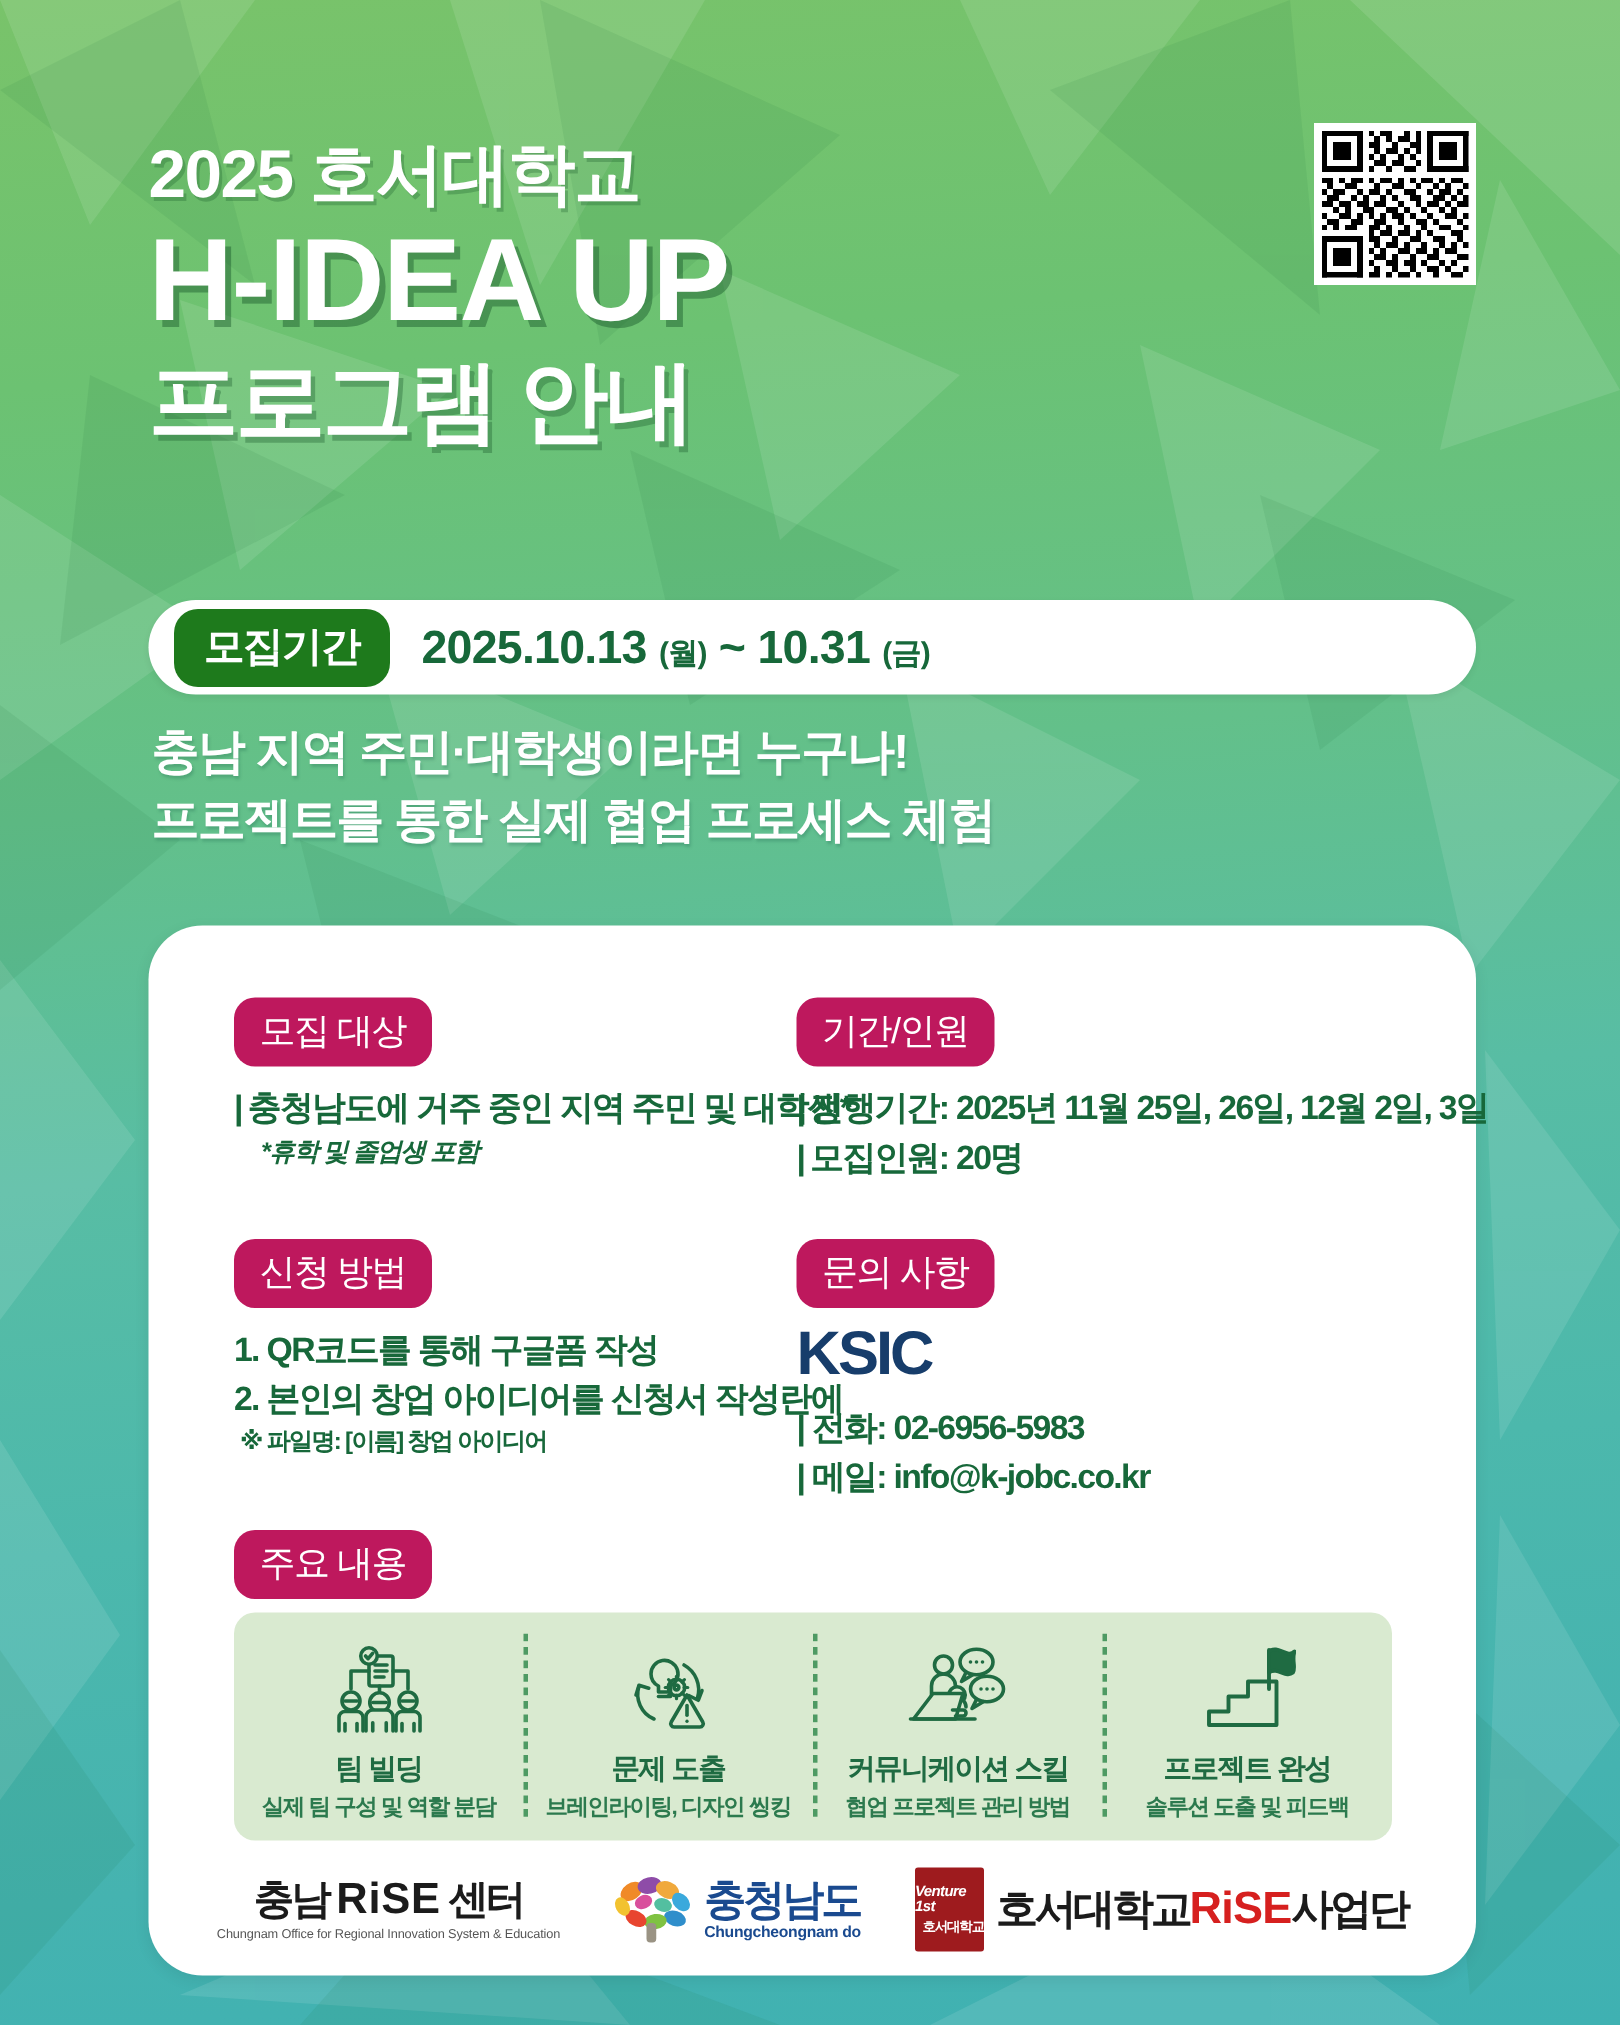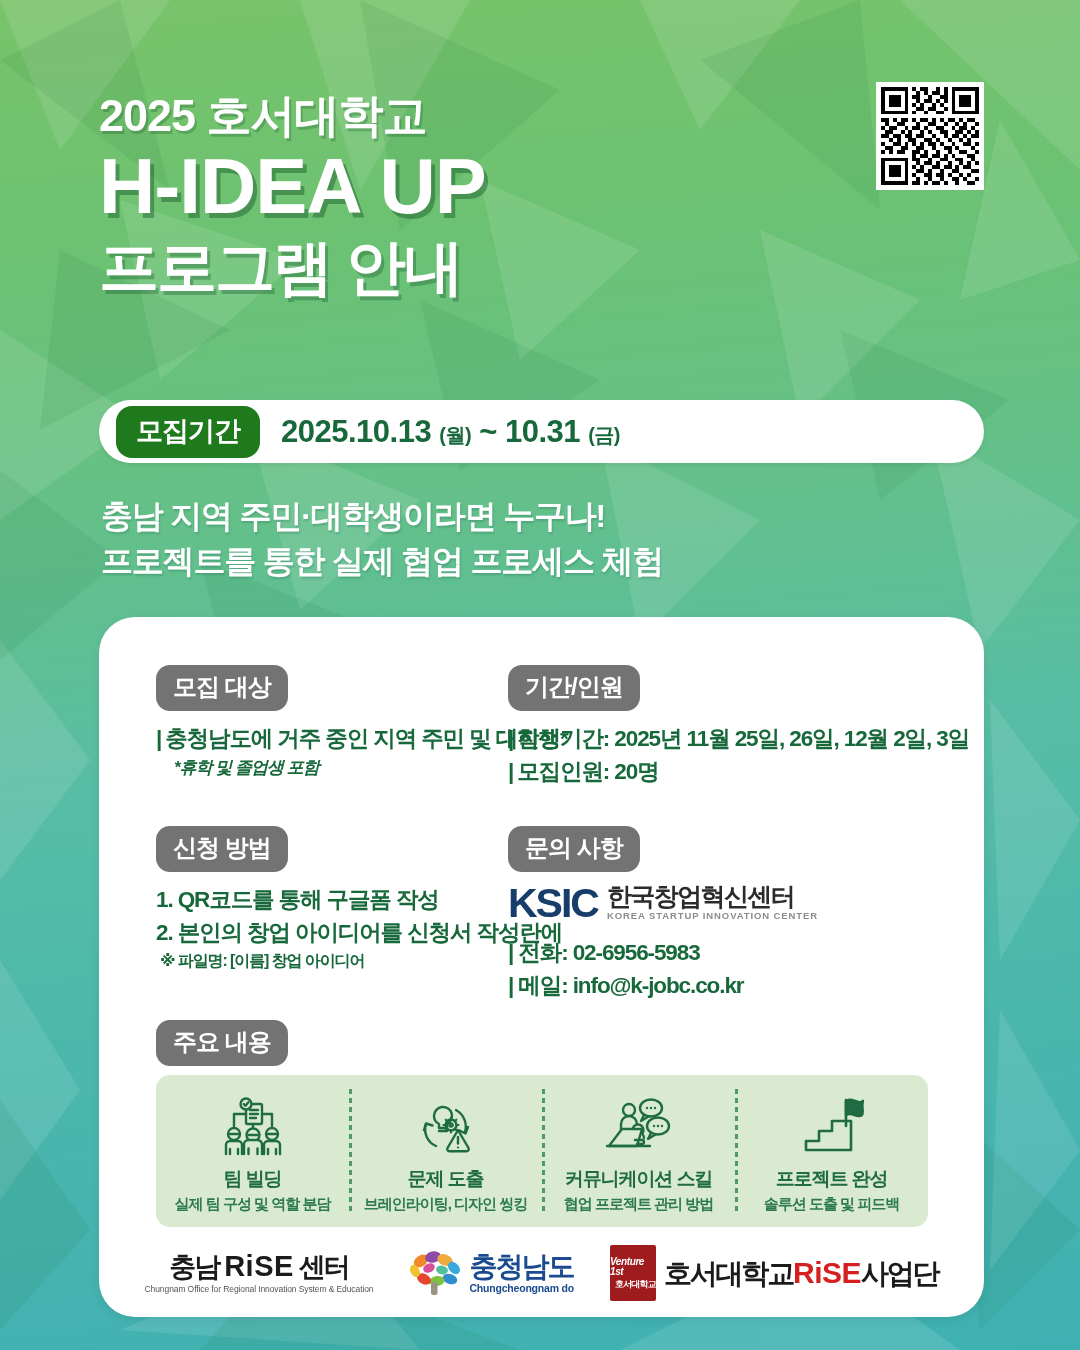--- a/index.html
+++ b/index.html
@@ -46,41 +46,41 @@
     background:#1e7a1c; color:#fff; font-size:27px; font-weight:bold;
     letter-spacing:-1px; border-radius:16px; padding:7px 20px 9px; white-space:nowrap;
   }
   .period-text {
     margin-left:21px; color:#17683a; font-size:31px; font-weight:bold;
     letter-spacing:-.5px; white-space:nowrap;
   }
   .period-text .dw { font-size:20px; }
 
   
-  .lead { position:absolute; left:101px; top:494px; }
+  .lead { position:absolute; left:101px; top:479px; }
   .lead div {
     color:#ffffff; font-size:32px; font-weight:bold; letter-spacing:-1.2px;
     line-height:1.42; white-space:nowrap;
     text-shadow:1px 2px 2px rgba(25,90,70,.25);
   }
 
   
   .card {
     position:absolute; left:99px; top:617px; width:885px; height:700px;
     background:#ffffff; border-radius:36px; box-shadow:0 3px 10px rgba(0,0,0,.08);
   }
 
   .sec-badge {
-    display:inline-block; background:#737373; color:#fff; font-weight:bold;
+    display:inline-block; background:#be185d; color:#fff; font-weight:normal;
     font-size:24px; letter-spacing:-1px; border-radius:14px; padding:6px 17px 8px;
     white-space:nowrap;
   }
 
   .grid-l { position:absolute; left:57px; }
-  .grid-r { position:absolute; left:409px; }
+  .grid-r { position:absolute; left:432px; }
 
   .row-1 { top:48px; }
   .row-2 { top:209px; }
 
   ul.bullets { list-style:none; margin-top:11px; }
   ul.bullets li {
     color:#17683a; font-size:22.5px; font-weight:bold; letter-spacing:-1.1px;
     line-height:1.47; white-space:nowrap;
   }
   ul.bullets li .bar { color:#17683a; margin-right:4px; }
@@ -425,24 +425,20 @@
       <li>1. QR코드를 통해 구글폼 작성</li>
       <li>2. 본인의 창업 아이디어를 신청서 작성란에</li>
     </ol>
     <div class="step-note">※ 파일명: [이름] 창업 아이디어</div>
   </div>
 
   <div class="grid-r row-2">
     <span class="sec-badge">문의 사항</span>
     <div class="ksic">
       <span class="ksic-mark">KSIC</span>
-      <span class="ksic-ko">
-        <span class="k1">한국창업혁신센터</span>
-        <span class="k2">KOREA STARTUP INNOVATION CENTER</span>
-      </span>
     </div>
     <ul class="bullets" style="margin-top:13px">
       <li>| 전화: 02-6956-5983</li>
       <li>| 메일: info@k-jobc.co.kr</li>
     </ul>
   </div>
 
   <div class="main-sec">
     <span class="sec-badge">주요 내용</span>
   </div>

